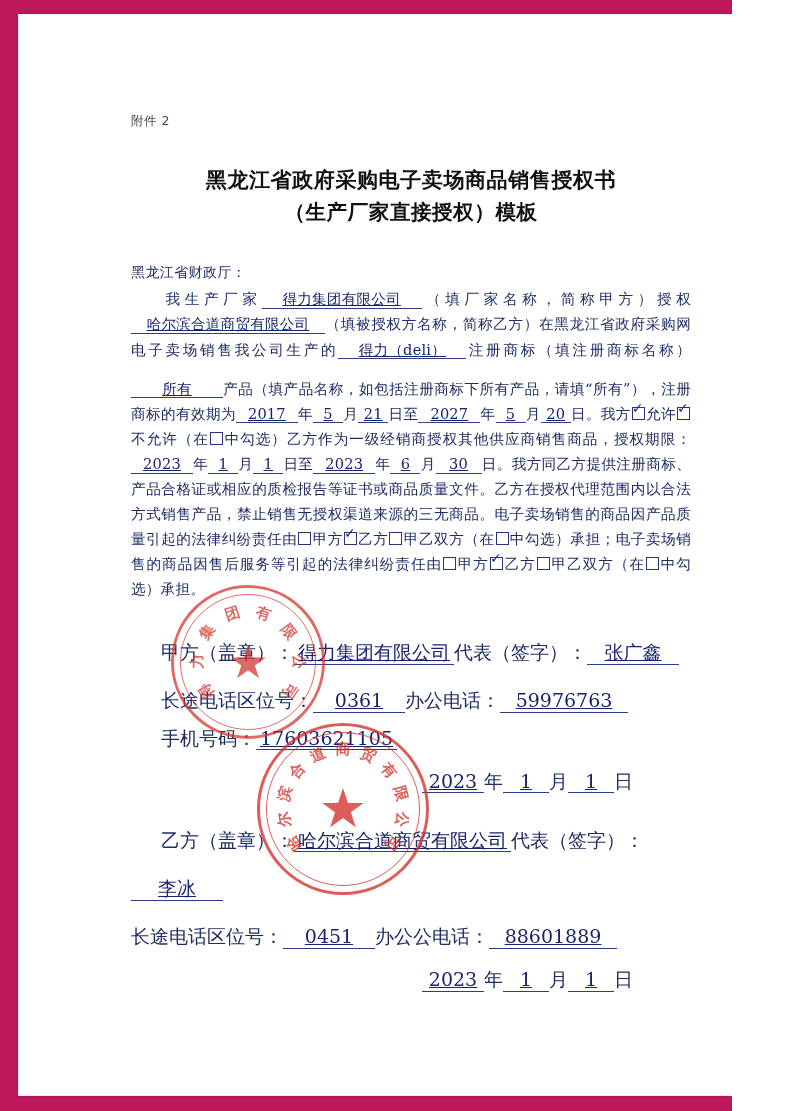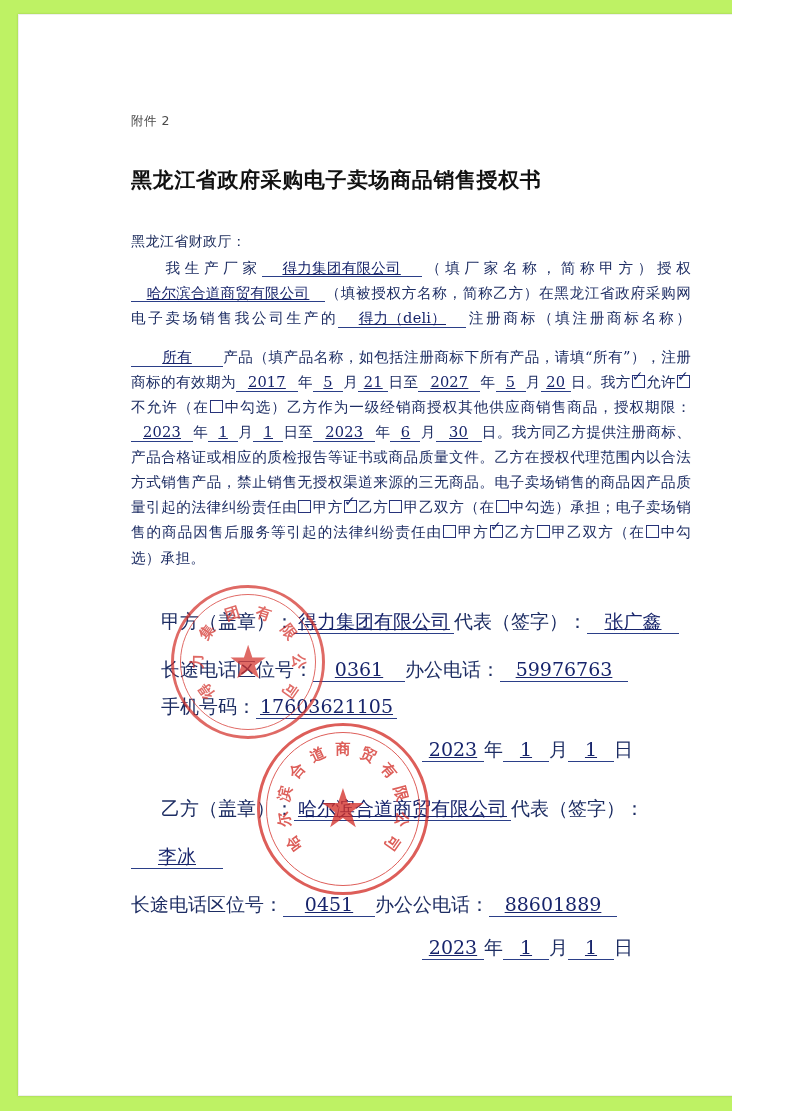--- a/index.html
+++ b/index.html
@@ -7,21 +7,21 @@
     padding: 0;
     background: #ffffff;
   }
   body {
     font-family: "DejaVu Sans", sans-serif;
   }
   .page {
     position: relative;
     width: 732px;
     height: 1111px;
-    background: #bef264;
+    background: #be185d;
     overflow: hidden;
   }
   .paper {
     position: absolute;
     left: 18px;
     top: 14px;
     width: 764px;
     height: 1080px;
     background: #ffffff;
     box-shadow: 0 0 2px rgba(0,0,0,0.18);
@@ -34,21 +34,21 @@
     width: 560px;
   }
   .attach-label {
     font-size: 12.5px;
     color: #4a4a4a;
     letter-spacing: 0.5px;
     margin-bottom: 34px;
     font-family: "DejaVu Sans", sans-serif;
   }
   .title {
-    text-align: left;
+    text-align: center;
     font-size: 21px;
     font-weight: bold;
     color: #111;
     letter-spacing: 0.6px;
     line-height: 1.55;
     font-family: "DejaVu Sans", sans-serif;
   }
   .title .line2 {
     display: block;
     font-size: 20.5px;
@@ -182,20 +182,21 @@
 <body>
 
 <div class="page">
   <div class="paper">
     <div class="content">
 
       <div class="attach-label">附件 2</div>
 
       <div class="title">
         <span>黑龙江省政府采购电子卖场商品销售授权书</span>
+        <span class="line2">（生产厂家直接授权）模板</span>
       </div>
 
       <div class="recipient">黑龙江省财政厅：</div>
 
       <div class="body-text">
         <span class="indent"></span><span>我生产厂家</span><span class="fill w-xl">得力集团有限公司</span><span>（填厂家名称，简称甲方）授权</span><span class="fill w-xxl">哈尔滨合道商贸有限公司</span><span>（填被授权方名称，简称乙方）在黑龙江省政府采购网电子卖场销售我公司生产的</span><span class="fill w-l">得力（deli）</span><span>注册商标（填注册商标名称）</span><span class="fill w-m">所有</span><span>产品（填产品名称，如包括注册商标下所有产品，请填“所有”），注册商标的有效期为</span><span class="fill w-s">2017</span><span>年</span><span class="fill w-xxs">5</span><span>月</span><span class="fill w-xxs">21</span><span>日至</span><span class="fill w-s">2027</span><span>年</span><span class="fill w-xxs">5</span><span>月</span><span class="fill w-xxs">20</span><span>日。我方</span><span class="box checked"></span><span>允许</span><span class="box checked"></span><span>不允许</span><span>（在</span><span class="box"></span><span>中勾选）乙方作为一级经销商授权其他供应商销售商品，授权期限：</span><span class="fill w-s">2023</span><span>年</span><span class="fill w-xxs">1</span><span>月</span><span class="fill w-xxs">1</span><span>日至</span><span class="fill w-s">2023</span><span>年</span><span class="fill w-xxs">6</span><span>月</span><span class="fill w-xs">30</span><span>日。我方同乙方提供注册商标、产品合格证或相应的质检报告等证书或商品质量文件。乙方在授权代理范围内以合法方式销售产品，禁止销售无授权渠道来源的三无商品。电子卖场销售的商品因产品质量引起的法律纠纷责任由</span><span class="box"></span><span>甲方</span><span class="box checked"></span><span>乙方</span><span class="box"></span><span>甲乙双方</span><span>（在</span><span class="box"></span><span>中勾选）承担；电子卖场销售的商品因售后服务等引起的法律纠纷责任由</span><span class="box"></span><span>甲方</span><span class="box checked"></span><span>乙方</span><span class="box"></span><span>甲乙双方</span><span>（在</span><span class="box"></span><span>中勾选）承担。</span>
       </div>
 
       <div class="sign-block">
         <div>

